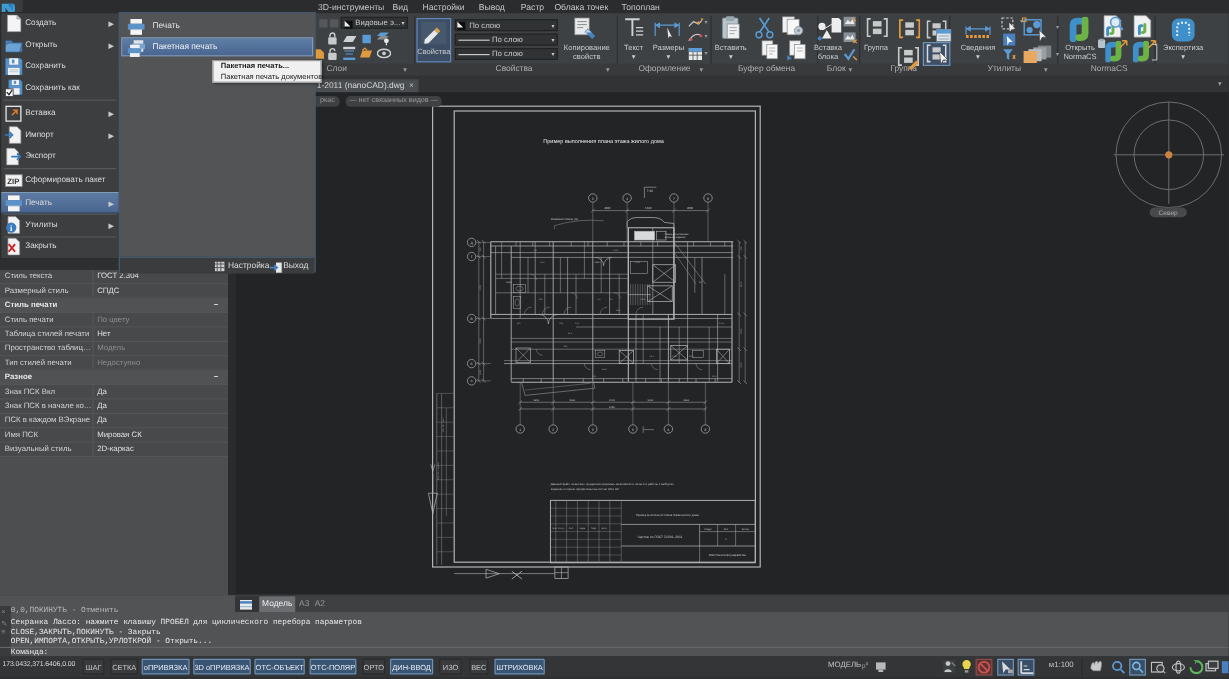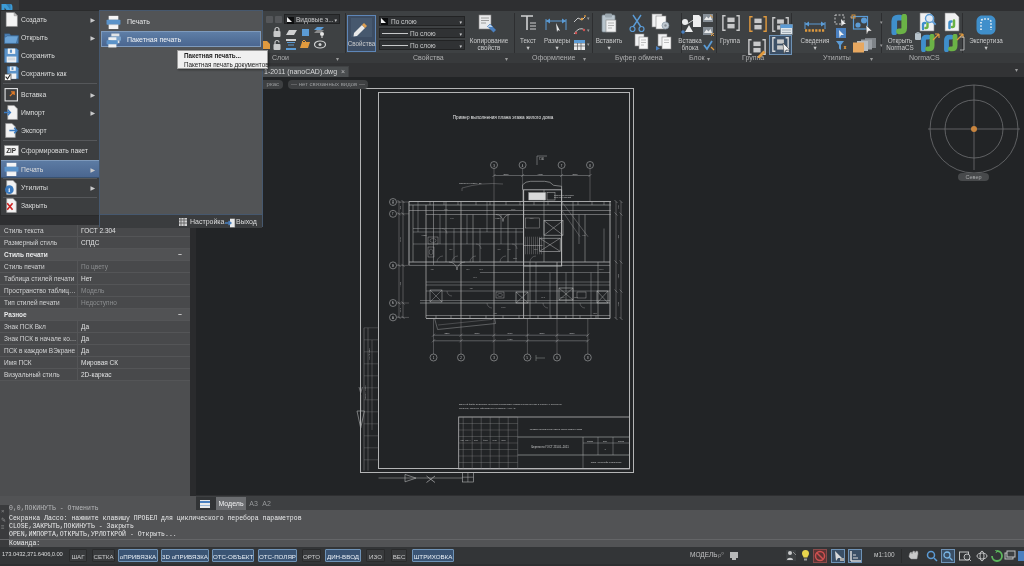--- a/index.html
+++ b/index.html
@@ -20,20 +20,29 @@
 .prow .pv{position:absolute;left:81px;top:0;}
 .prow .pdiv{position:absolute;left:77px;top:0;bottom:0;width:1px;background:#545557;}
 .sbtn{position:absolute;top:2px;height:13px;line-height:13px;font-size:6.2px;color:#c9cacb;text-align:center;white-space:nowrap;overflow:hidden;background:#393b3d;border:1px solid #2a2b2c;border-radius:1px;}
 .sbtn.on{background:#3a5474;border:1px solid #6e92b6;color:#e8eef5;}
 .cmdline{position:absolute;left:9px;font-size:6.5px;line-height:8px;color:#e8e9ea;font-family:"Liberation Mono",monospace;white-space:pre;}
 </style>
 </head>
 <body>
 <div id="stage">
 
+<div class="abs" style="left:0;top:0;width:1024px;height:11px;background:#2b2c2e;">
+  <span class="mlbl" style="left:265px;">3D-инструменты</span>
+  <span class="mlbl" style="left:327px;">Вид</span>
+  <span class="mlbl" style="left:352px;">Настройки</span>
+  <span class="mlbl" style="left:399px;">Вывод</span>
+  <span class="mlbl" style="left:434px;">Растр</span>
+  <span class="mlbl" style="left:462px;">Облака точек</span>
+  <span class="mlbl" style="left:518px;">Топоплан</span>
+</div>
 
 <div id="ribbon" class="abs" style="left:0;top:11px;width:1024px;height:52px;background:#3e4143;">
 
   <div class="gsep" style="left:345px;"></div>
   <div class="gsep" style="left:514px;"></div>
   <div class="gsep" style="left:592px;"></div>
   <div class="gsep" style="left:681px;"></div>
   <div class="gsep" style="left:716px;"></div>
   <div class="gsep" style="left:791px;"></div>
   <div class="gsep" style="left:881px;"></div>

